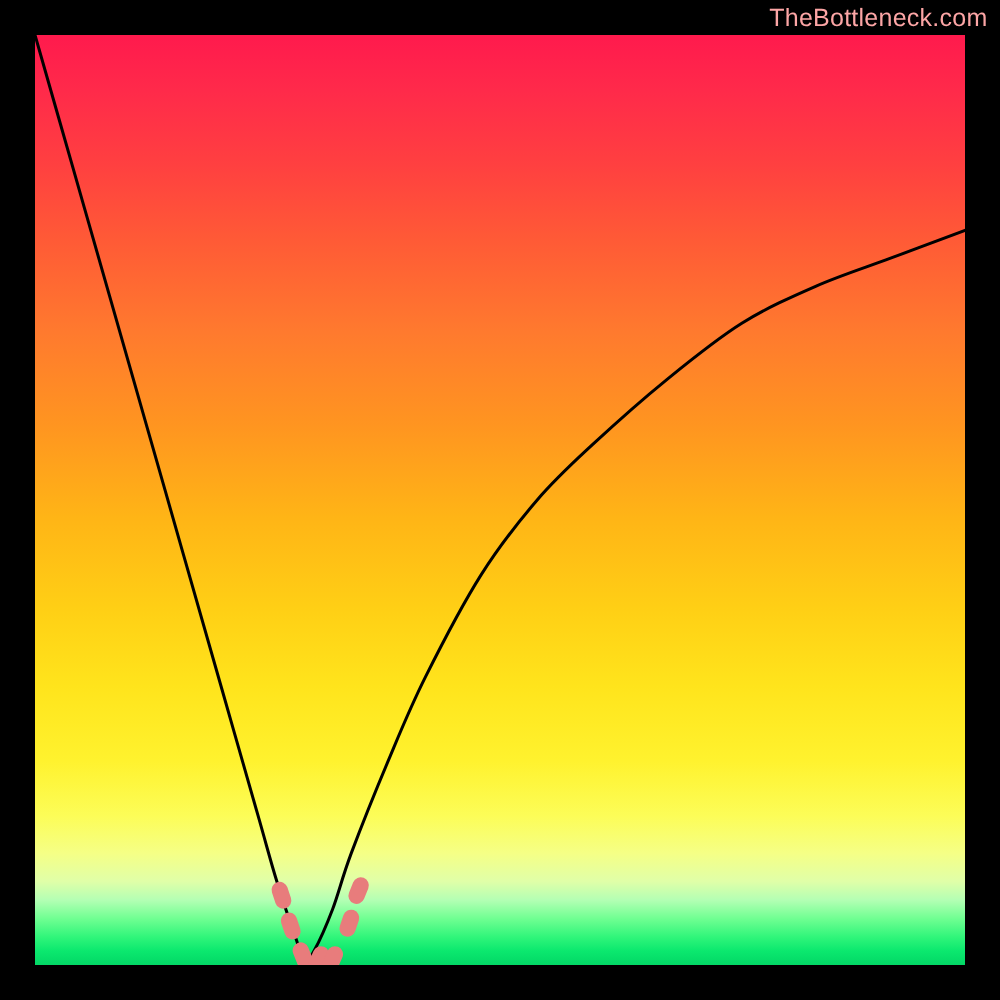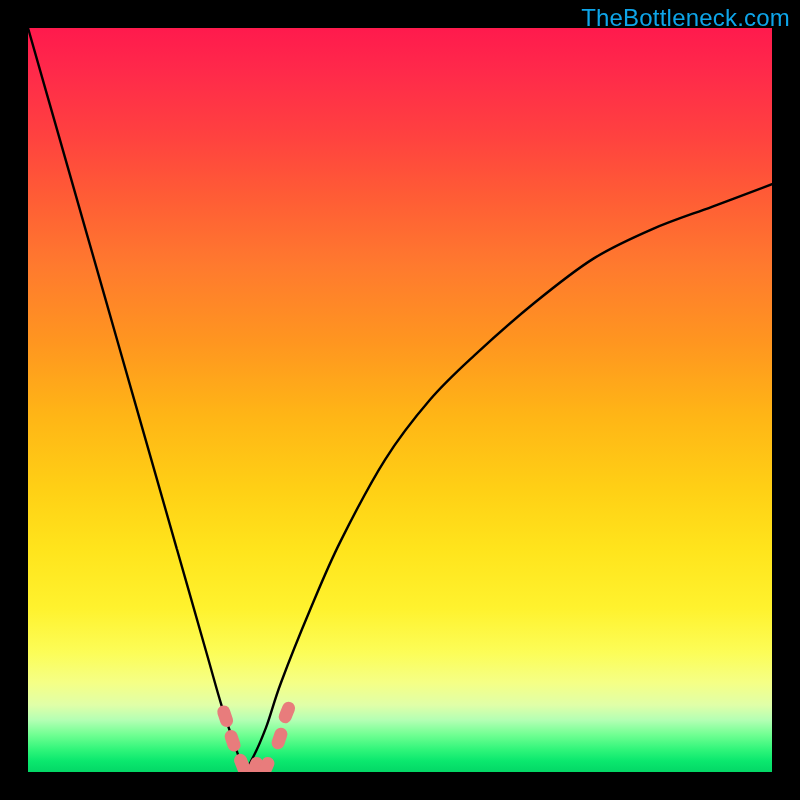--- a/index.html
+++ b/index.html
@@ -54,22 +54,22 @@
   svg.curves {
     position: absolute;
     inset: 0;
     width: 100%;
     height: 100%;
   }
   .watermark {
     position: absolute;
     top: 4px;
     right: 10px;
-    color: #0ea5e9;
-    font-size: 24px;
+    color: #fca5a5;
+    font-size: 20px;
     font-weight: 400;
     letter-spacing: 0.2px;
   }
 </style>
 </head>
 <body>
 
 <div class="frame">
   <div class="watermark">TheBottleneck.com</div>
 

